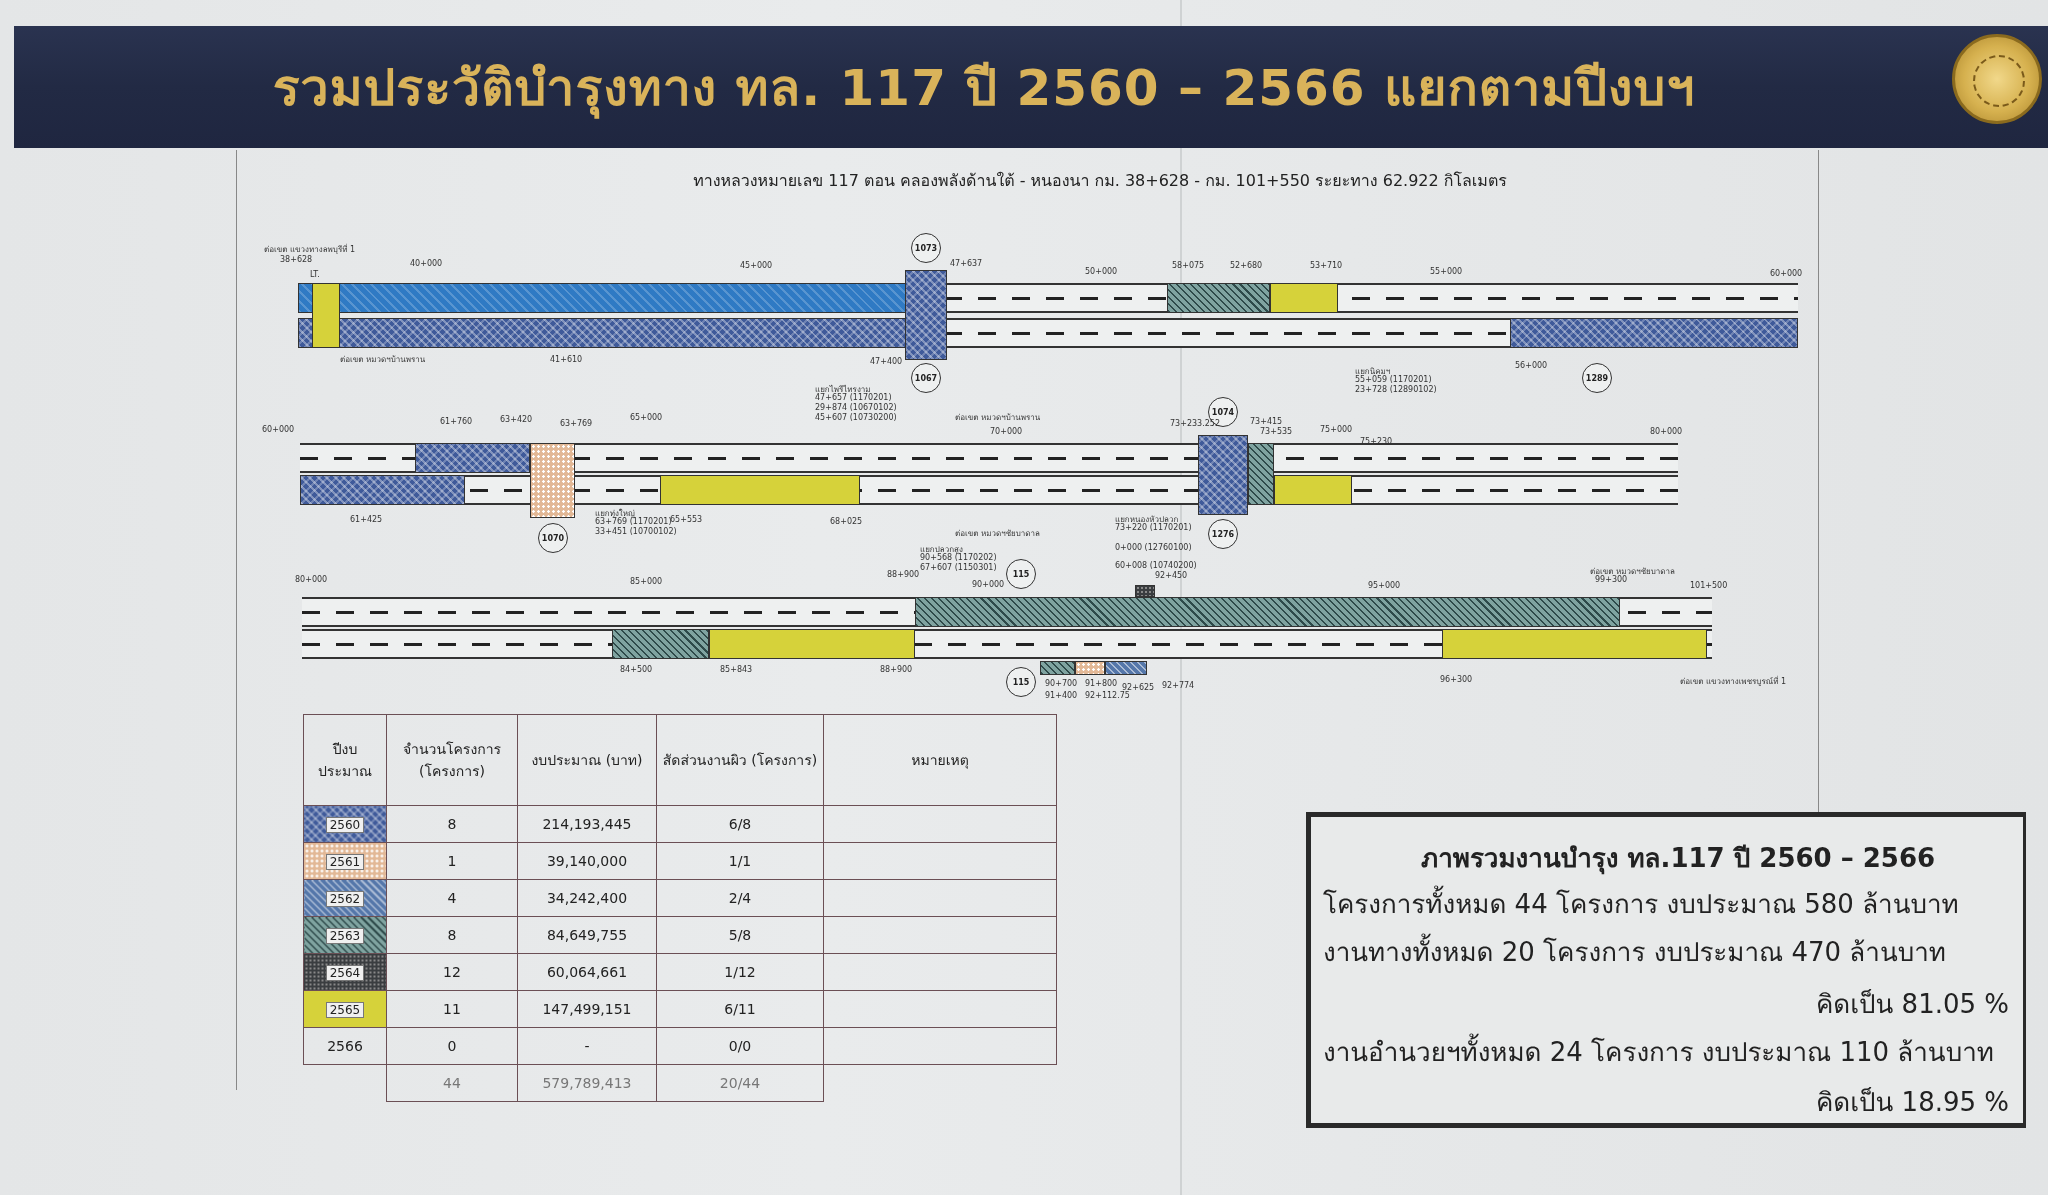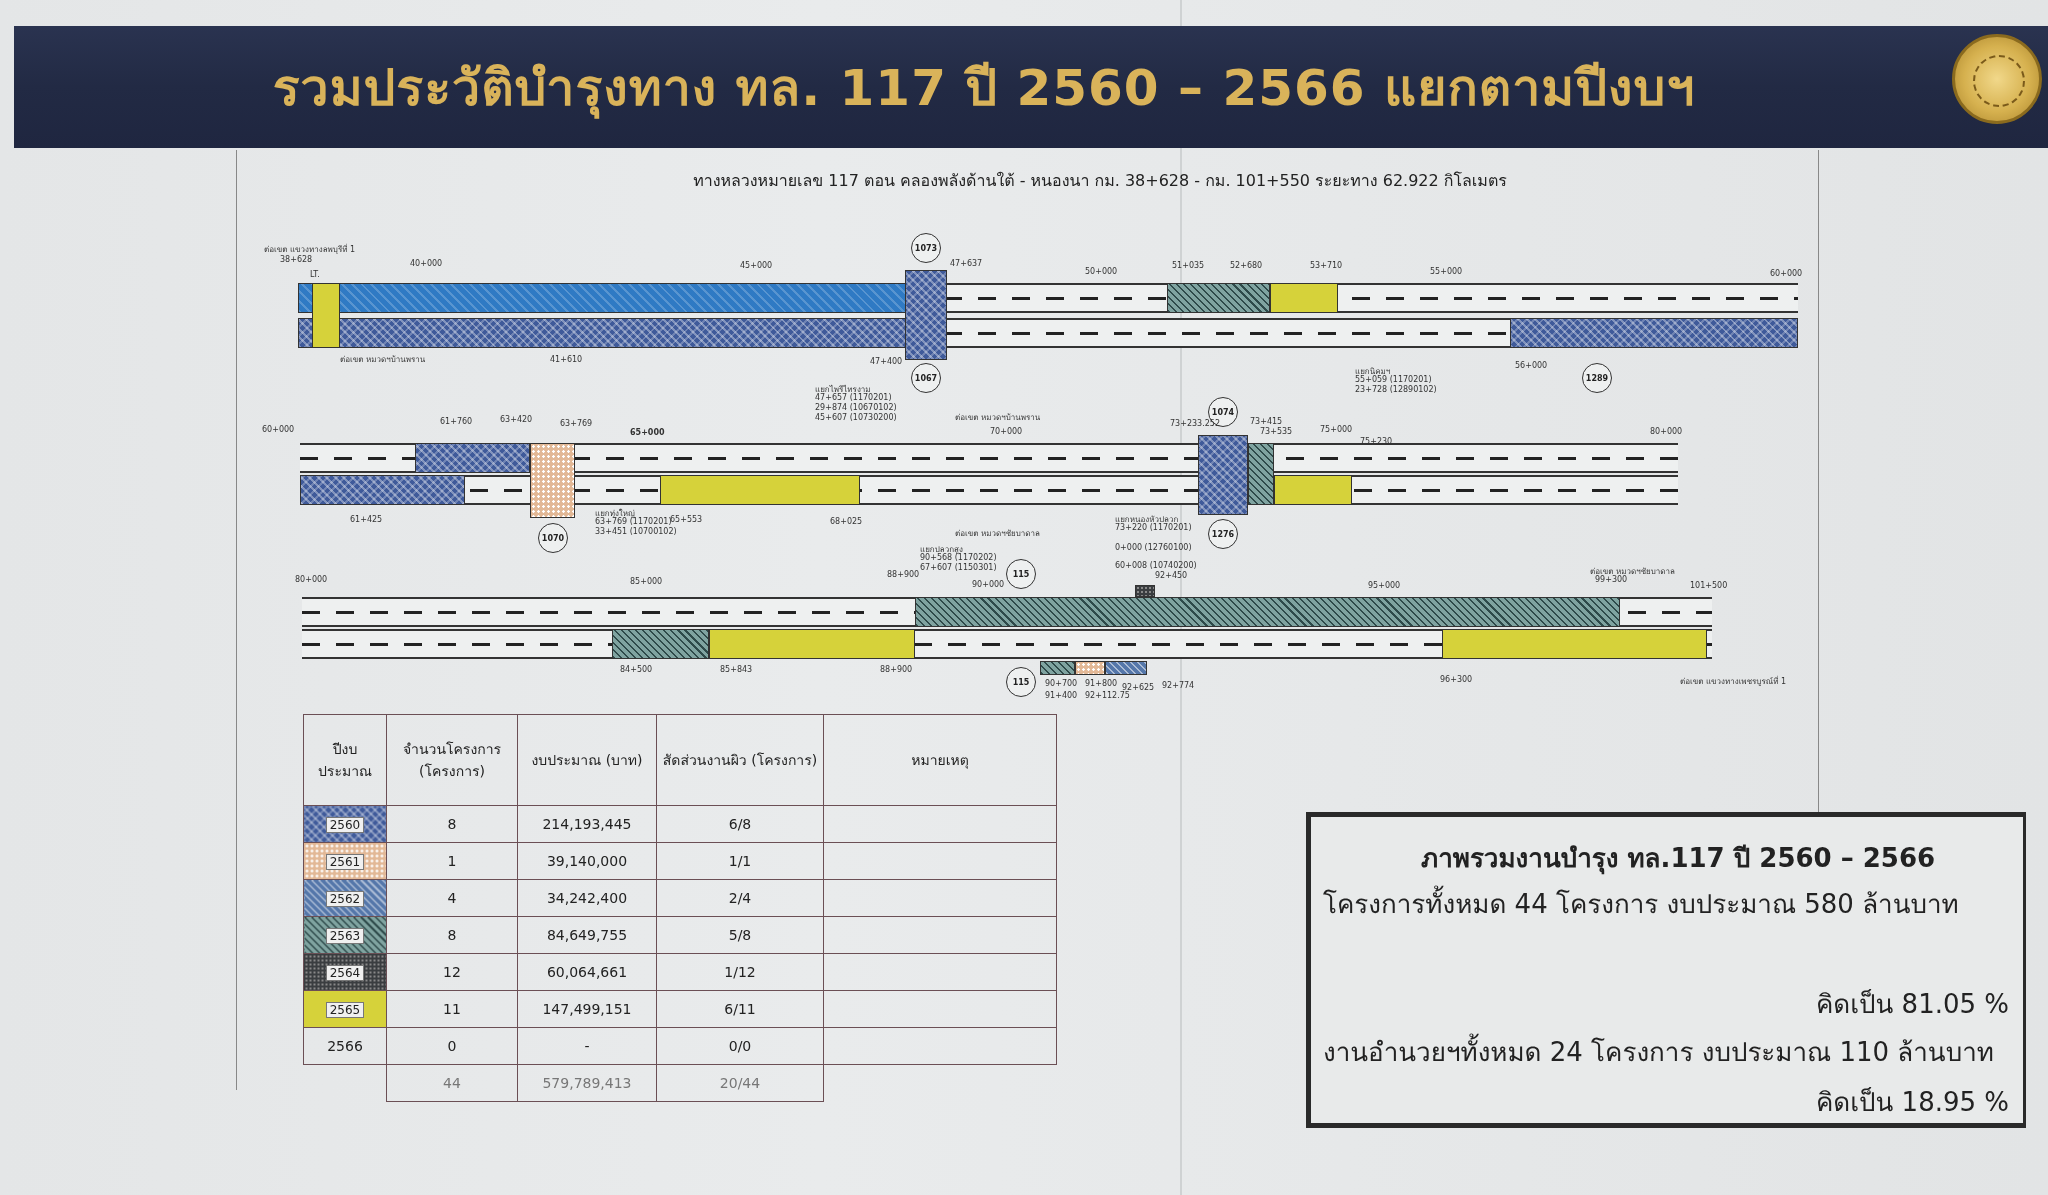--- a/index.html
+++ b/index.html
@@ -74,21 +74,21 @@
   <div class="circ" style="left:661px;top:138px;">1067</div>
   <div class="seg p2563" style="left:917px;top:58px;width:103px;height:30px;"></div>
   <div class="seg p2565" style="left:1020px;top:58px;width:68px;height:30px;"></div>
   <div class="seg p2560" style="left:1260px;top:93px;width:288px;height:30px;"></div>
   <div class="circ" style="left:1332px;top:138px;">1289</div>
 
   <div class="lbl" style="left:160px;top:34px;">40+000</div>
   <div class="lbl" style="left:490px;top:36px;">45+000</div>
   <div class="lbl" style="left:700px;top:34px;">47+637</div>
   <div class="lbl" style="left:835px;top:42px;">50+000</div>
-  <div class="lbl" style="left:922px;top:36px;">51+035</div>
+  <div class="lbl" style="left:922px;top:36px;">58+075</div>
   <div class="lbl" style="left:980px;top:36px;">52+680</div>
   <div class="lbl" style="left:1060px;top:36px;">53+710</div>
   <div class="lbl" style="left:1180px;top:42px;">55+000</div>
   <div class="lbl" style="left:1520px;top:44px;">60+000</div>
   <div class="lbl" style="left:90px;top:128px;">ต่อเขต หมวดฯบ้านพราน</div>
   <div class="lbl" style="left:300px;top:130px;">41+610</div>
   <div class="lbl" style="left:620px;top:132px;">47+400</div>
   <div class="lbl" style="left:1265px;top:136px;">56+000</div>
   <div class="lbl" style="left:565px;top:158px;">แยกไพรีไทรงาม</div>
   <div class="lbl" style="left:565px;top:168px;">47+657 (1170201)</div>
@@ -108,21 +108,21 @@
   <div class="seg p2560" style="left:948px;top:210px;width:50px;height:80px;"></div>
   <div class="circ" style="left:958px;top:172px;">1074</div>
   <div class="circ" style="left:958px;top:294px;">1276</div>
   <div class="seg p2563" style="left:998px;top:218px;width:26px;height:62px;"></div>
   <div class="seg p2565" style="left:1024px;top:250px;width:78px;height:30px;"></div>
 
   <div class="lbl" style="left:12px;top:200px;">60+000</div>
   <div class="lbl" style="left:190px;top:192px;">61+760</div>
   <div class="lbl" style="left:250px;top:190px;">63+420</div>
   <div class="lbl" style="left:310px;top:194px;">63+769</div>
-  <div class="lbl" style="left:380px;top:203px;font-weight:bold;">65+000</div>
+  <div class="lbl" style="left:380px;top:188px;">65+000</div>
   <div class="lbl" style="left:740px;top:202px;">70+000</div>
   <div class="lbl" style="left:920px;top:194px;">73+233.252</div>
   <div class="lbl" style="left:1000px;top:192px;">73+415</div>
   <div class="lbl" style="left:1010px;top:202px;">73+535</div>
   <div class="lbl" style="left:1070px;top:200px;">75+000</div>
   <div class="lbl" style="left:1110px;top:212px;">75+230</div>
   <div class="lbl" style="left:1400px;top:202px;">80+000</div>
   <div class="lbl" style="left:100px;top:290px;">61+425</div>
   <div class="lbl" style="left:420px;top:290px;">65+553</div>
   <div class="lbl" style="left:580px;top:292px;">68+025</div>
@@ -240,16 +240,17 @@
       <td>579,789,413</td>
       <td>20/44</td>
       <td class="blank"></td>
     </tr>
   </tbody>
 </table>
 
 <div class="summary">
   <div class="ln" style="left:110px;top:20px;font-weight:bold;">ภาพรวมงานบำรุง ทล.117 ปี 2560 – 2566</div>
   <div class="ln" style="left:12px;top:66px;">โครงการทั้งหมด  44 โครงการ งบประมาณ 580 ล้านบาท</div>
+  <div class="ln" style="left:12px;top:114px;">งานทางทั้งหมด  20 โครงการ งบประมาณ 470 ล้านบาท</div>
   <div class="ln" style="right:14px;top:166px;">คิดเป็น  81.05 %</div>
   <div class="ln" style="left:12px;top:214px;">งานอำนวยฯทั้งหมด 24 โครงการ งบประมาณ 110 ล้านบาท</div>
   <div class="ln" style="right:14px;top:264px;">คิดเป็น  18.95 %</div>
 </div>
 
 </body></html>

